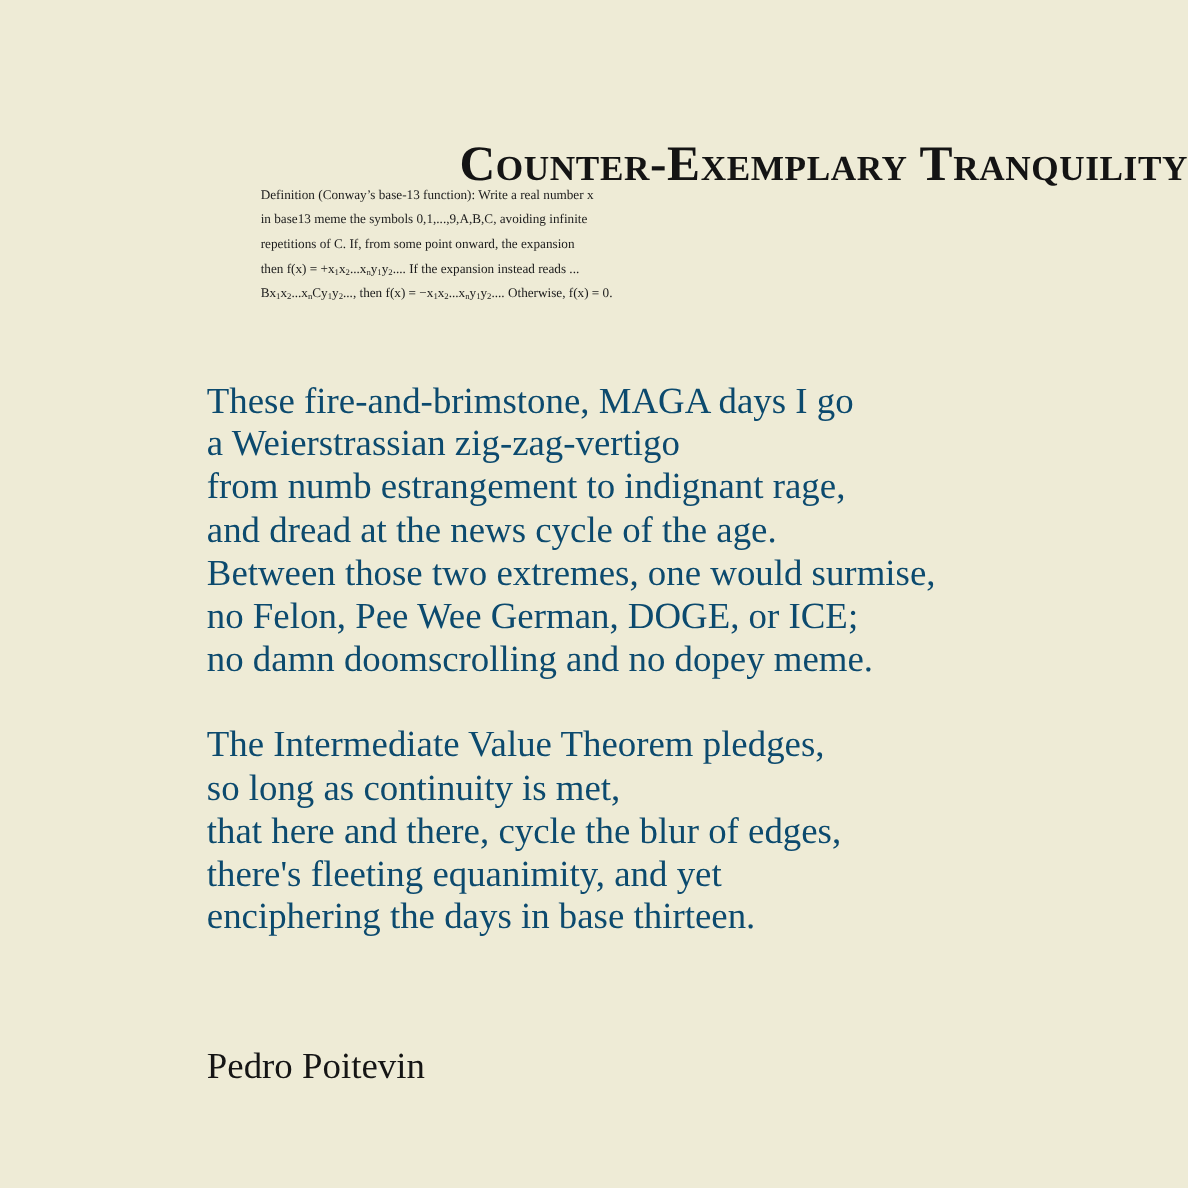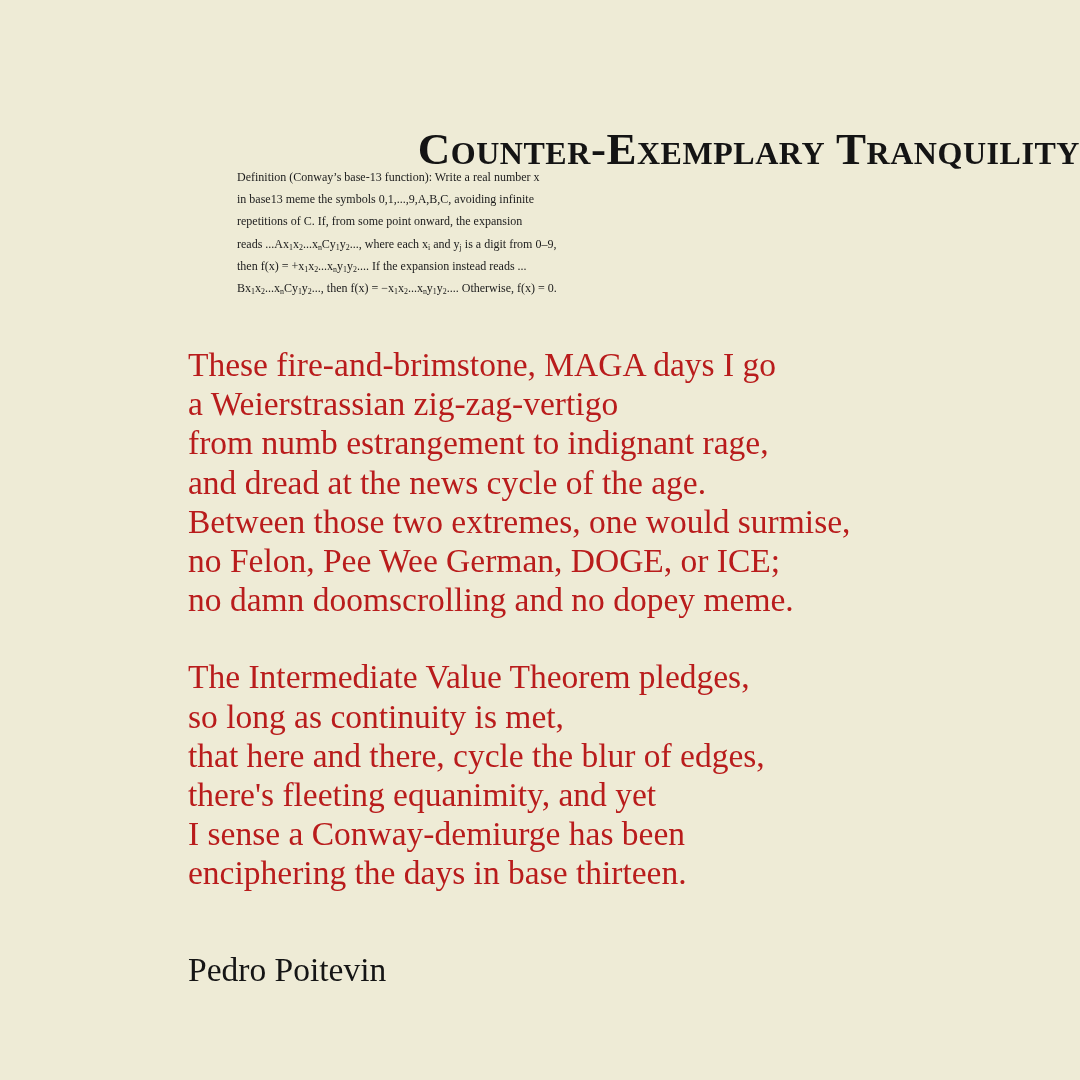--- a/index.html
+++ b/index.html
@@ -63,21 +63,21 @@
   }
 
   
   .poem {
     position: absolute;
     left: 188px;
     top: 345px;
     width: 860px;
     font-size: 33.5px;
     line-height: 39.2px;
-    color: #b91c1c;
+    color: #0c4a6e;
     text-align: left;
   }
   .stanza {
     margin: 0 0 38px 0;
   }
   .stanza:last-of-type {
     margin-bottom: 0;
   }
   .line {
     white-space: nowrap;
@@ -100,40 +100,38 @@
 <body>
 
 <div class="page">
 
   <h1 class="title">Counter-Exemplary Tranquility</h1>
 
   <div class="definition">
       <div class="defline">Definition (Conway’s base-13 function): Write a real number x</div>
       <div class="defline">in base13 meme the symbols 0,1,...,9,A,B,C, avoiding infinite</div>
       <div class="defline">repetitions of C. If, from some point onward, the expansion</div>
-      <div class="defline">reads ...Ax<sub>1</sub>x<sub>2</sub>...x<sub>n</sub>Cy<sub>1</sub>y<sub>2</sub>..., where each x<sub>i</sub> and y<sub>j</sub> is a digit from 0–9,</div>
       <div class="defline">then f(x) = +x<sub>1</sub>x<sub>2</sub>...x<sub>n</sub>y<sub>1</sub>y<sub>2</sub>.... If the expansion instead reads ...</div>
       <div class="defline">Bx<sub>1</sub>x<sub>2</sub>...x<sub>n</sub>Cy<sub>1</sub>y<sub>2</sub>..., then f(x) = −x<sub>1</sub>x<sub>2</sub>...x<sub>n</sub>y<sub>1</sub>y<sub>2</sub>.... Otherwise, f(x) = 0.</div>
     </div>
 
   <div class="poem">
       <div class="stanza">
         <div class="line">These fire-and-brimstone, MAGA days I go</div>
         <div class="line">a Weierstrassian zig-zag-vertigo</div>
         <div class="line">from numb estrangement to indignant rage,</div>
         <div class="line">and dread at the news cycle of the age.</div>
         <div class="line">Between those two extremes, one would surmise,</div>
         <div class="line">no Felon, Pee Wee German, DOGE, or ICE;</div>
         <div class="line">no damn doomscrolling and no dopey meme.</div>
       </div>
       <div class="stanza">
         <div class="line">The Intermediate Value Theorem pledges,</div>
         <div class="line">so long as continuity is met,</div>
         <div class="line">that here and there, cycle the blur of edges,</div>
         <div class="line">there's fleeting equanimity, and yet</div>
-        <div class="line">I sense a Conway-demiurge has been</div>
         <div class="line">enciphering the days in base thirteen.</div>
       </div>
     </div>
 
   <div class="byline">Pedro Poitevin</div>
 
 </div>
 
 </body></html>

